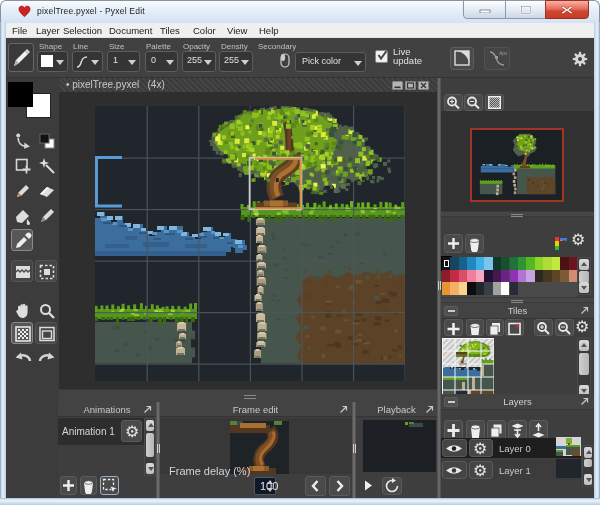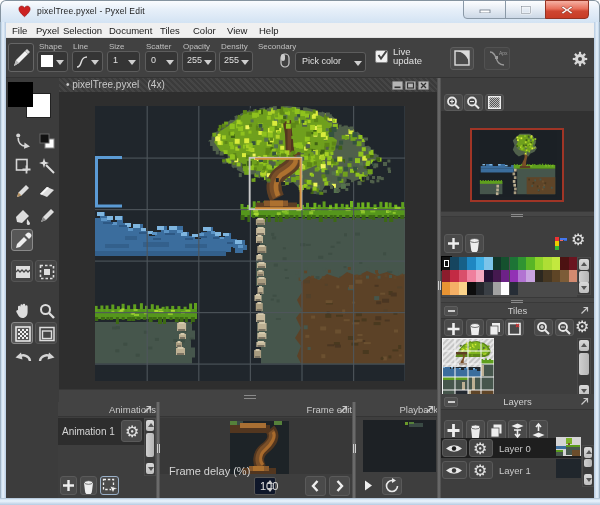--- a/index.html
+++ b/index.html
@@ -63,21 +63,21 @@
   color:#c9c9c9;text-align:center; }
 .docbtn { position:absolute; top:3px; width:11px; height:9px; background:#b5b5b5;
   border:1px solid #808080; border-radius:1px; }
 #hdivider { left:53px; top:311px; width:379px; height:13px; background:#434343;
   border-top:1px solid #383838;}
 .handleh { position:absolute; width:12px; height:1px; background:#8a8a8a; }
 
 
 .panel { position:absolute; background:#3e3e3e; }
 .phead { position:absolute; left:0; top:0; width:100%; height:15px; background:#434343;
-  font-size:9.5px; padding-top:2px; color:#c9c9c9; text-align:right; border-bottom:1px solid #353535; }
+  font-size:9.5px; padding-top:2px; color:#c9c9c9; text-align:center; border-bottom:1px solid #353535; }
 .phead .pop { position:absolute; right:4px; top:3px; }
 .sbar { position:absolute; width:14px; background:#3a3a3a; border:1px solid #4a4a4a; }
 .sbtn { position:absolute; left:1px; width:10px; height:11px; background:linear-gradient(#d9d9d9,#bfbfbf); border-radius:2px; }
 .sthumb { position:absolute; left:1px; width:10px; background:linear-gradient(90deg,#cfcfcf,#b5b5b5); border-radius:2px; }
 
 
 #vdivider { left:431px; top:0; width:4px; height:420px; background:linear-gradient(90deg,#4a4a4a,#707070,#4a4a4a); }
 .vdiv2 { position:absolute; top:324px; width:4px; height:96px; background:linear-gradient(90deg,#4a4a4a,#757575,#4a4a4a); }
 .vh { position:absolute; left:0.5px; width:1.5px; height:9px; background:#cfcfcf; }
 .vh2 { position:absolute; left:2.5px; width:1.5px; height:9px; background:#cfcfcf; }
@@ -128,21 +128,21 @@
         <path d="M2 1 L6 4.2 L10 1 L11.5 2.6 L7.8 5 L11.5 7.4 L10 9 L6 5.8 L2 9 L0.5 7.4 L4.2 5 L0.5 2.6 Z" fill="#fff" stroke="#7a2014" stroke-width="0.5"></path>
       </svg>
     </div>
 
   <div id="borderL" class="abs"></div>
   <div id="borderR" class="abs"></div>
   <div id="borderB" class="abs"></div>
 
   <div id="menubar" class="abs">
     <span style="left:6px">File</span>
-      <span style="left:30px">Pyxel</span>
+      <span style="left:30px">Layer</span>
     <span style="left:57px">Selection</span>
       <span style="left:103px">Document</span>
     <span style="left:154px">Tiles</span>
       <span style="left:187px">Color</span>
     <span style="left:221px">View</span>
       <span style="left:253px">Help</span>
   </div>
 
   <div id="toolbar" class="abs">
     <div class="tbtn" style="left:2px;top:5px;width:26px;height:29px;background:#3a3a3a;border-color:#666">
@@ -162,21 +162,21 @@
         <svg width="16" height="16" style="position:absolute;left:1px;top:2px">
           <path d="M3 13 C9 13 5 3 13 3" fill="none" stroke="#ddd" stroke-width="1.5"></path>
         </svg>
         <span class="arr"></span>
       </div>
     <div class="tlabel" style="left:103px">Size</div>
     <div class="dd" style="left:101px;width:33px">
         <span style="position:absolute;left:5px;top:3px">1</span>
         <span class="arr"></span>
       </div>
-    <div class="tlabel" style="left:140px">Scatter</div>
+    <div class="tlabel" style="left:140px">Palette</div>
     <div class="dd" style="left:139px;width:33px">
         <span style="position:absolute;left:5px;top:3px">0</span>
         <span class="arr"></span>
       </div>
     <div class="tlabel" style="left:177px">Opacity</div>
     <div class="dd" style="left:176px;width:34px">
         <span style="position:absolute;left:4px;top:3px">255</span>
         <span class="arr"></span>
       </div>
     <div class="tlabel" style="left:215px">Density</div>

